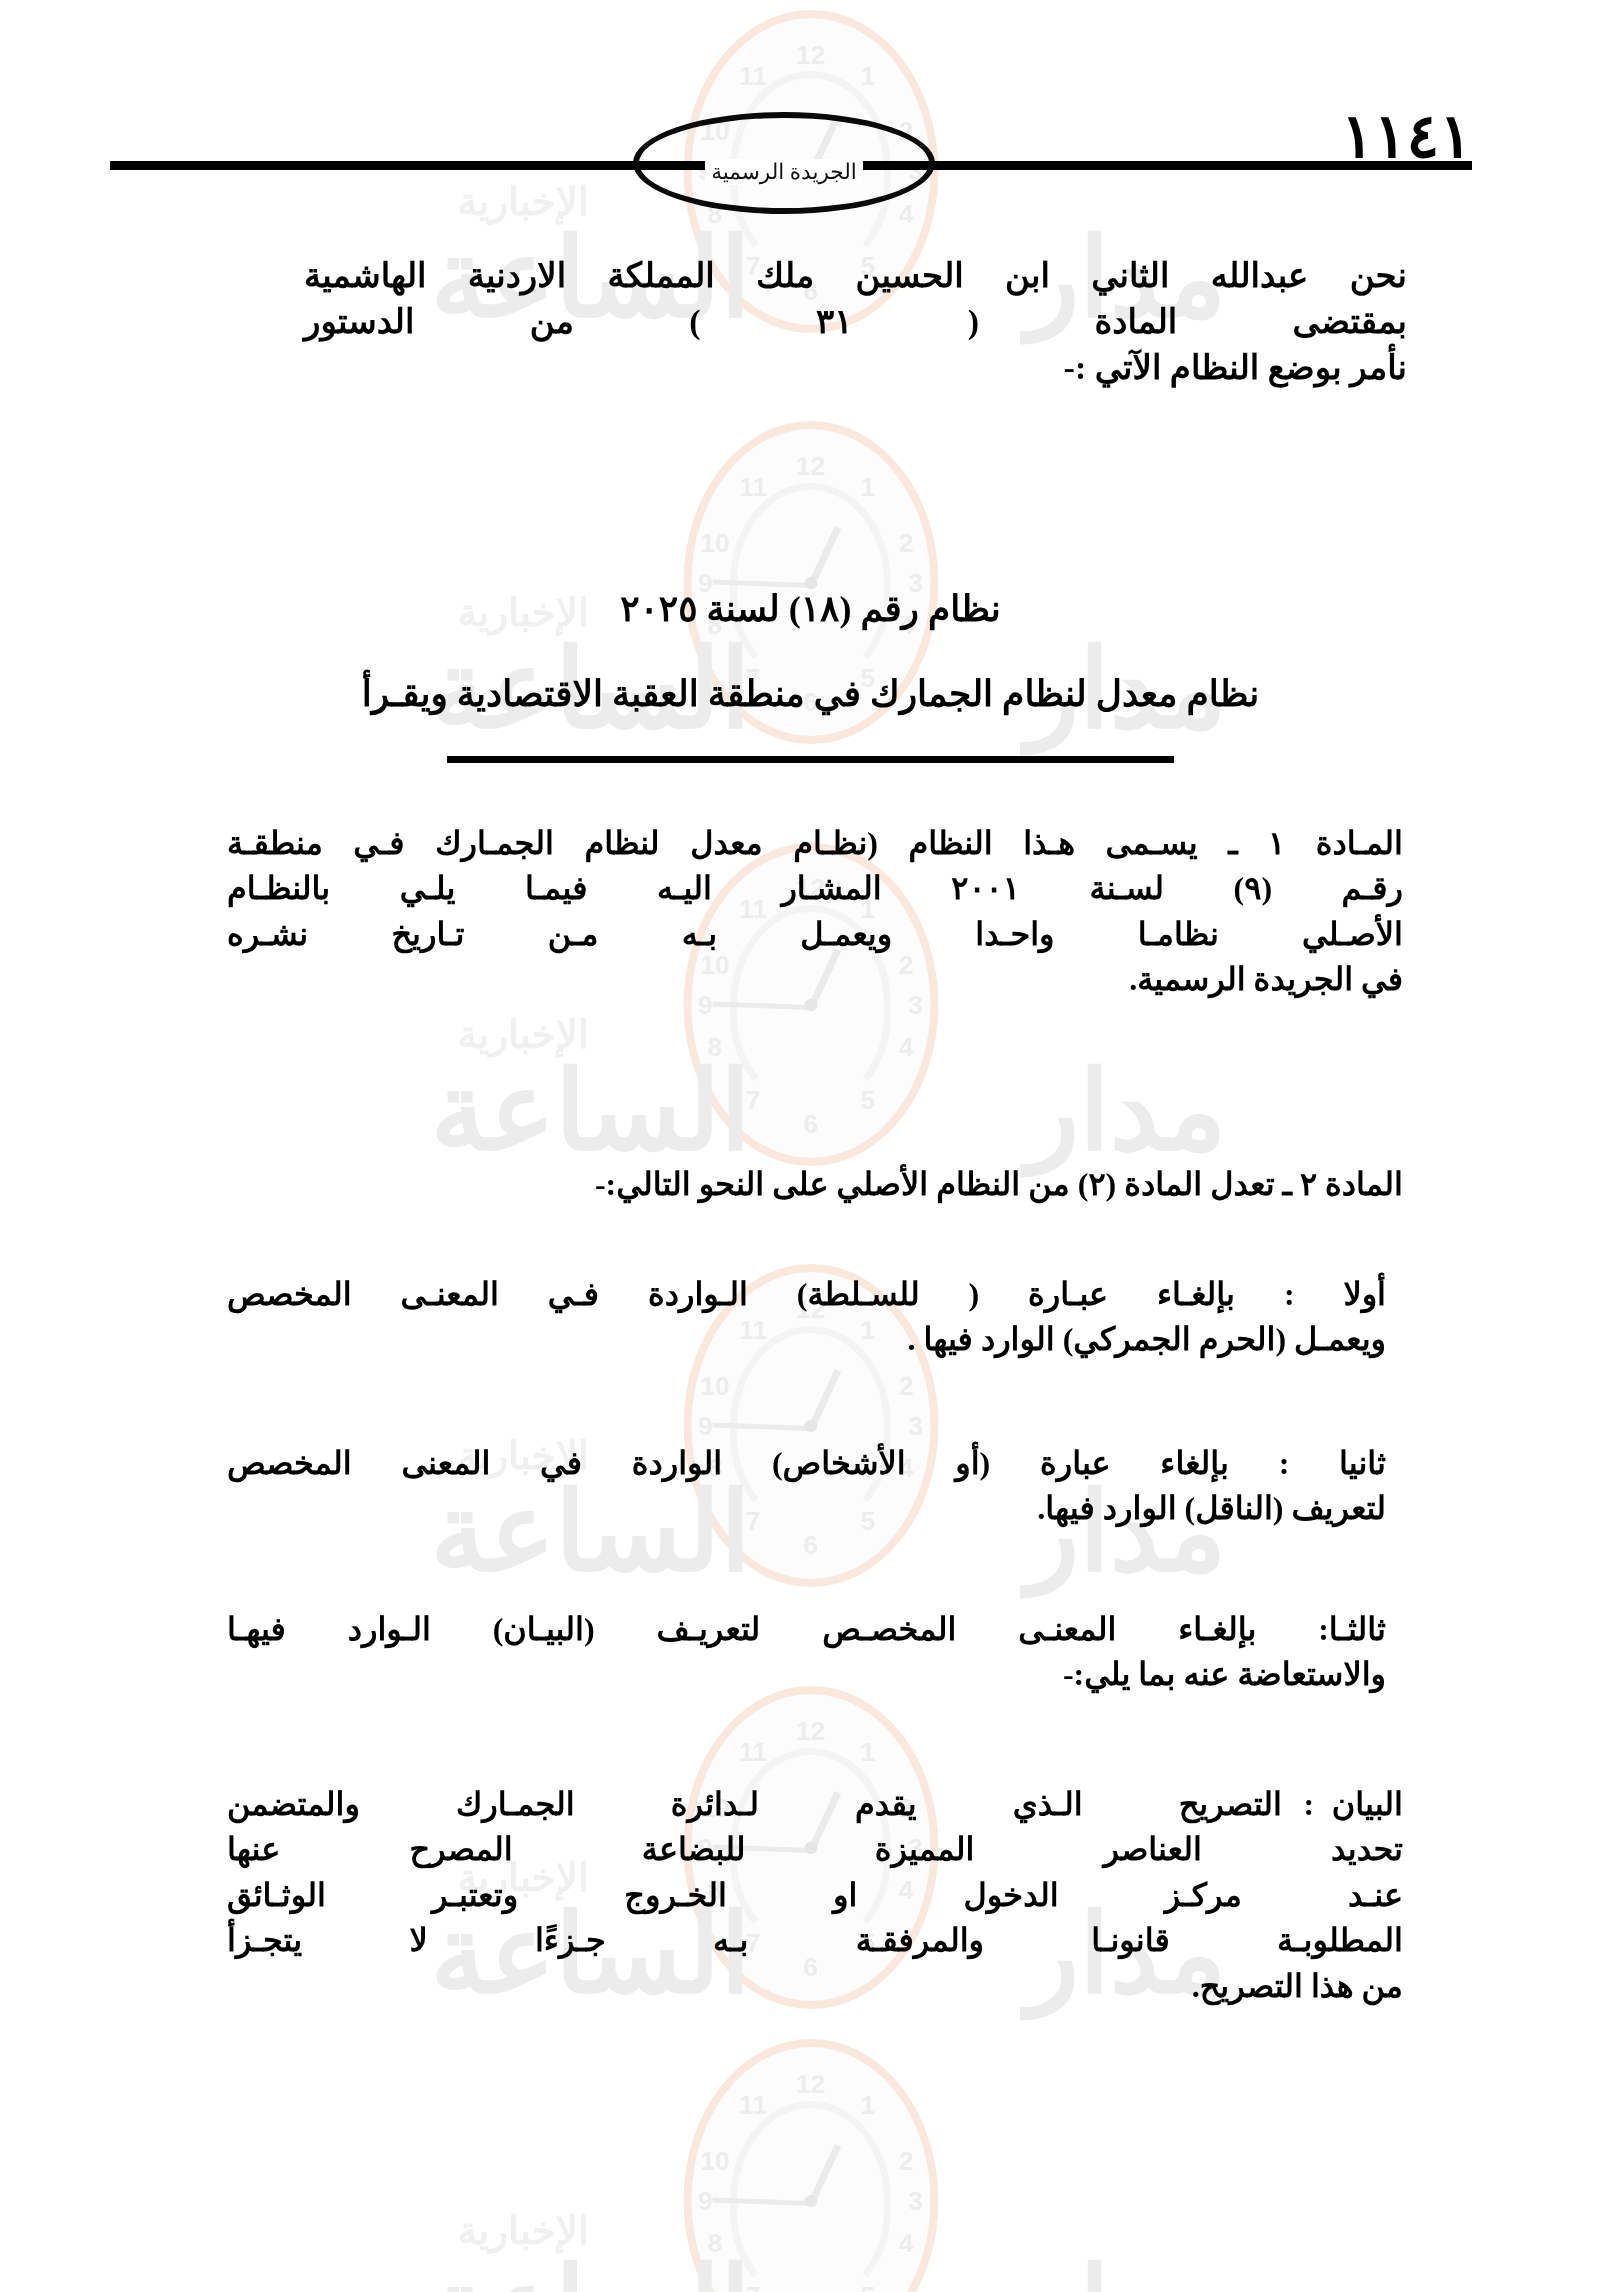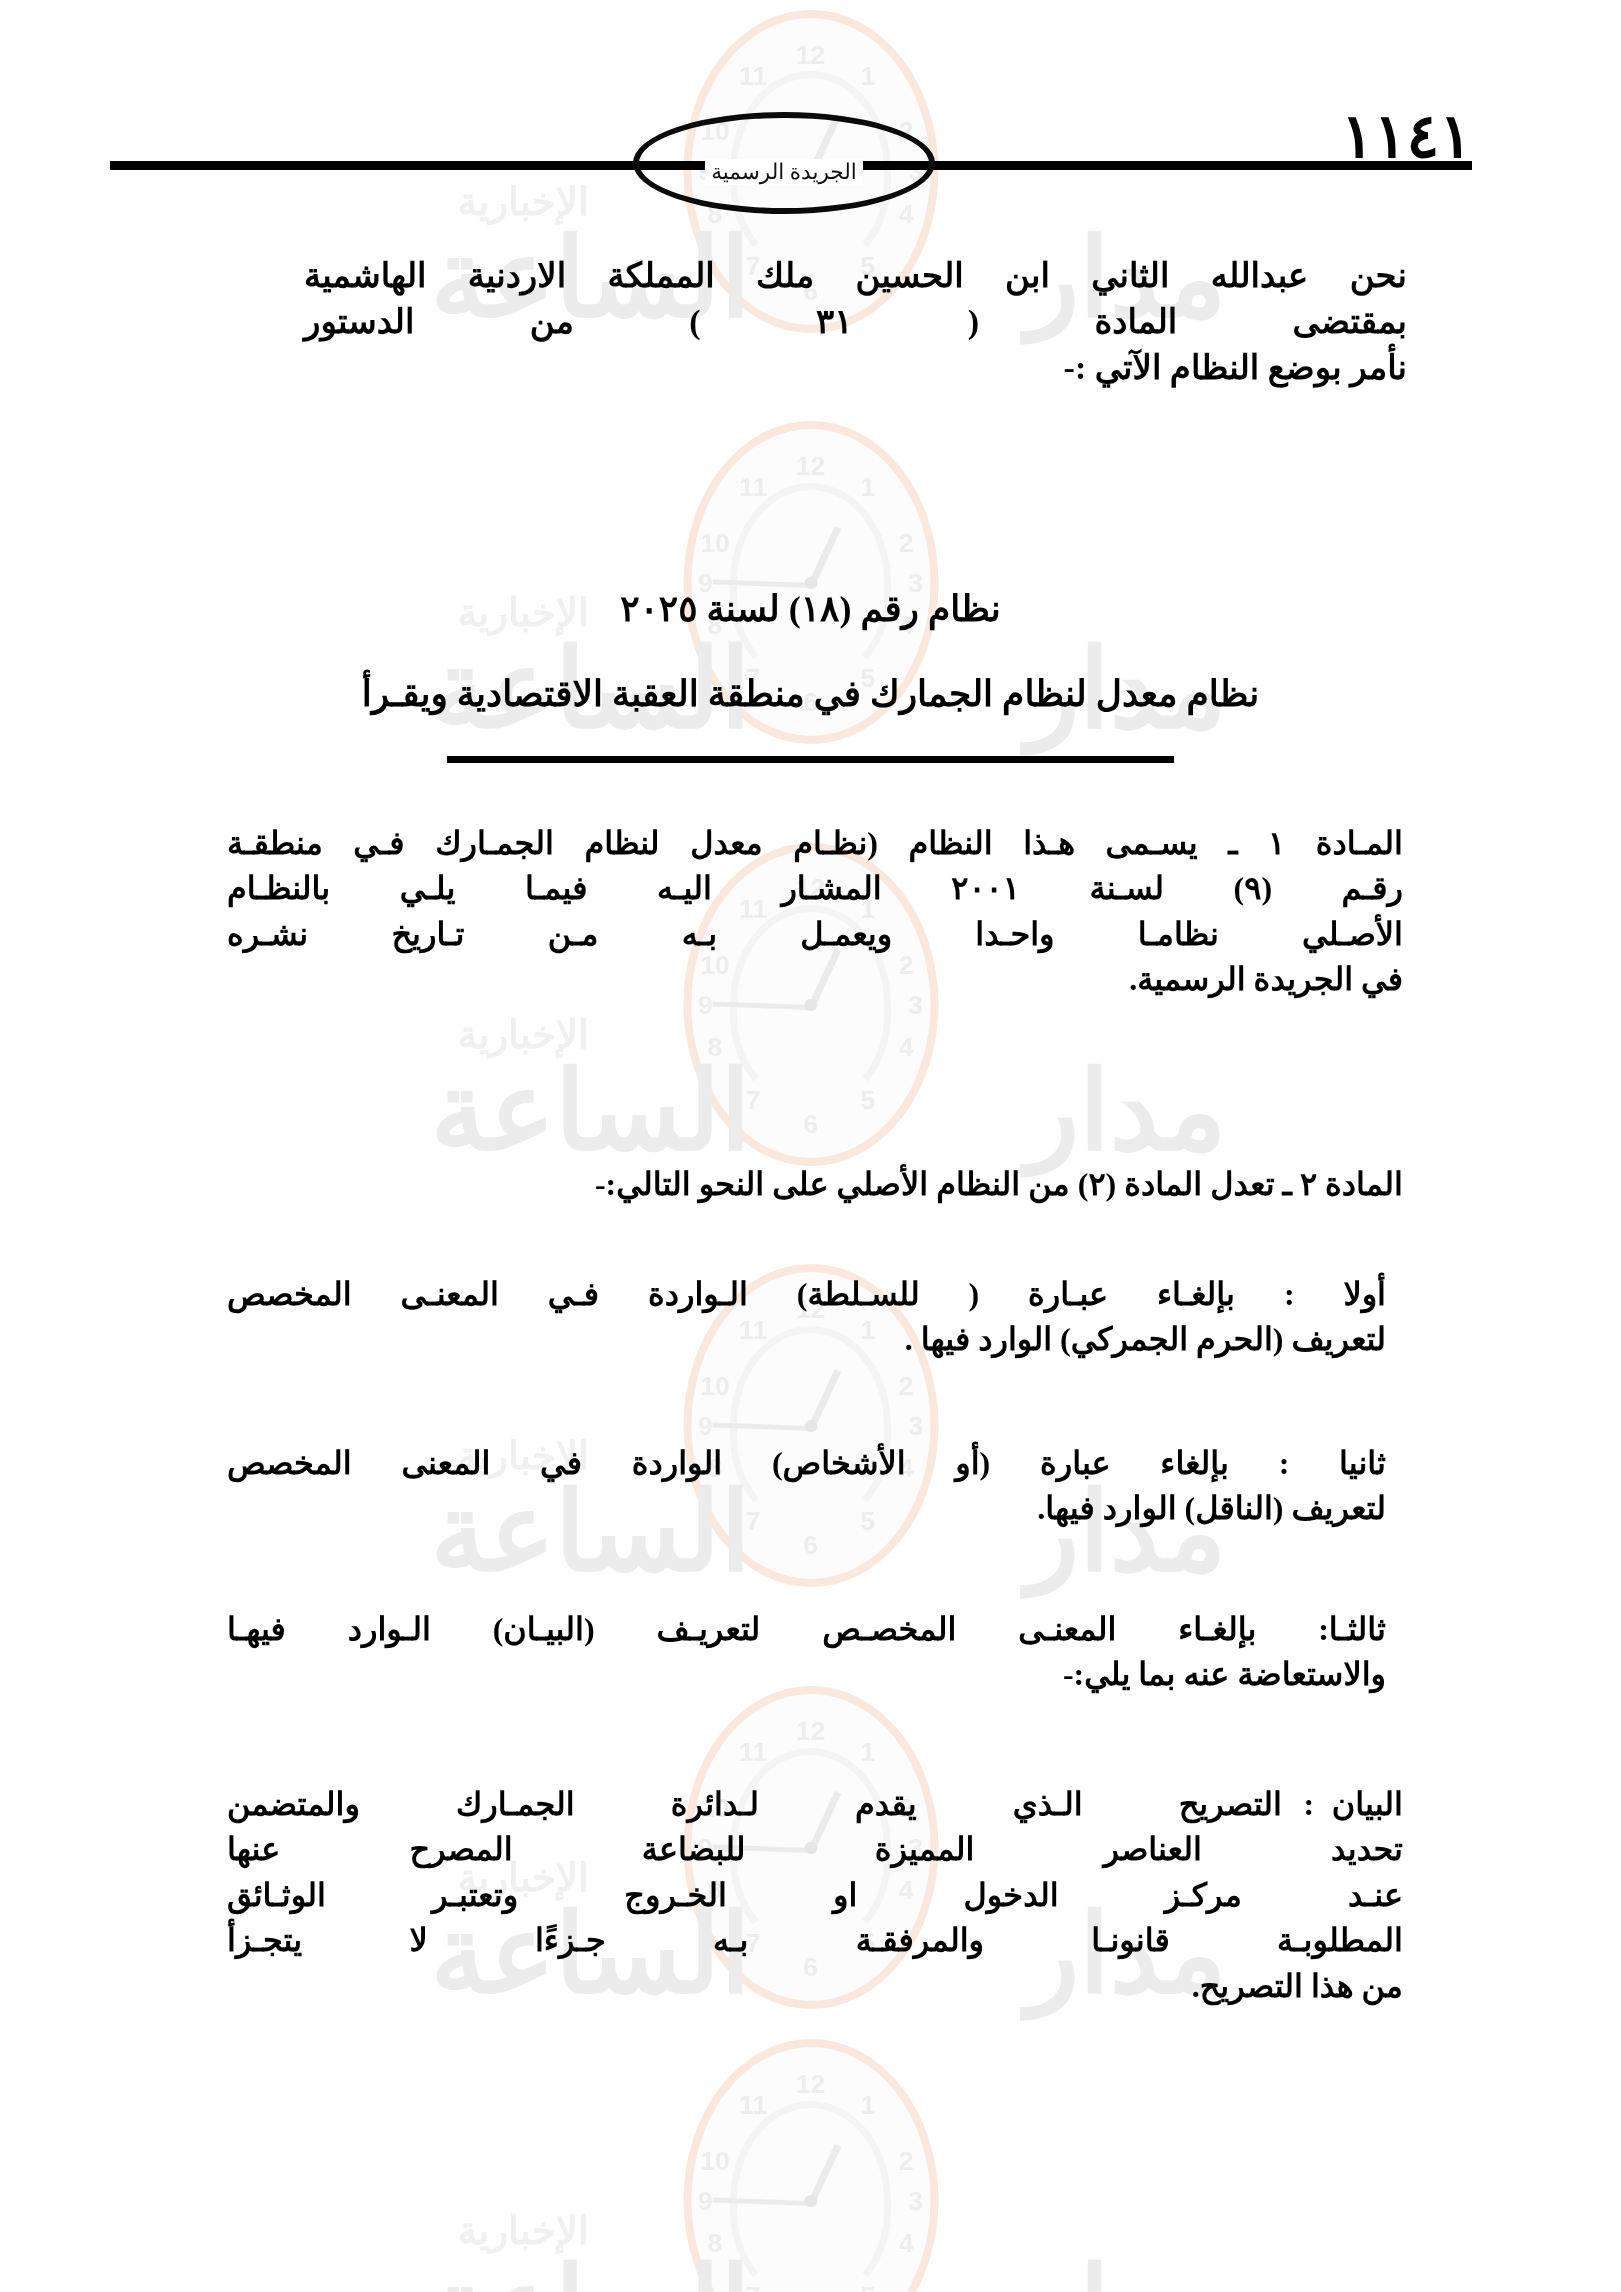--- a/index.html
+++ b/index.html
@@ -471,21 +471,21 @@
       <span class="ln">الأصـلي نظامـا واحـدا ويعمـل بـه مـن تـاريخ نشـره</span>
       <span class="ln-last">في الجريدة الرسمية.</span>
     </div>
 
     <div class="article art-2">
       <span class="ln-plain">المادة ٢ ـ تعدل المادة (٢) من النظام الأصلي على النحو التالي:-</span>
     </div>
 
     <div class="article cl-1">
       <span class="ln">أولا : بإلغـاء عبـارة ( للسـلطة) الـواردة فـي المعنـى المخصص</span>
-      <span class="ln-last">لتعريف (الحرم الجمركي) الوارد فيها .</span>
+      <span class="ln-last">ويعمـل (الحرم الجمركي) الوارد فيها .</span>
     </div>
 
     <div class="article cl-2">
       <span class="ln">ثانيا : بإلغاء عبارة (أو الأشخاص) الواردة في المعنى المخصص</span>
       <span class="ln-last">لتعريف (الناقل) الوارد فيها.</span>
     </div>
 
     <div class="article cl-3">
       <span class="ln">ثالثـا: بإلغـاء المعنـى المخصـص لتعريـف (البيـان) الـوارد فيهـا</span>
       <span class="ln-last">والاستعاضة عنه بما يلي:-</span>

